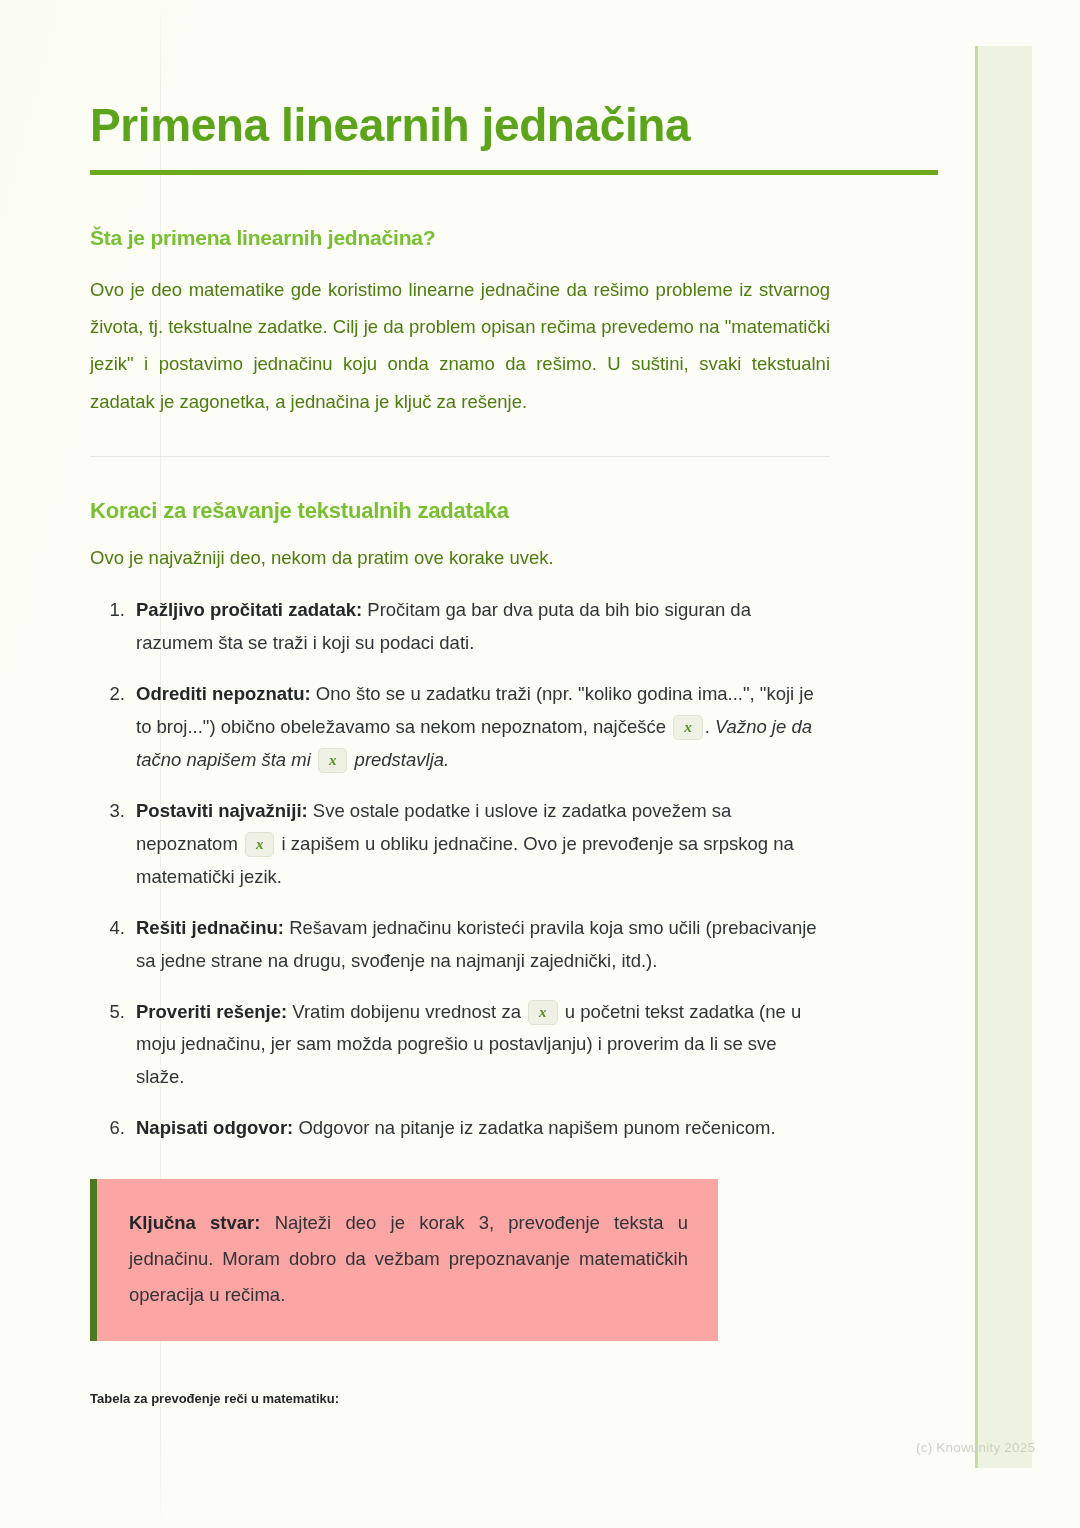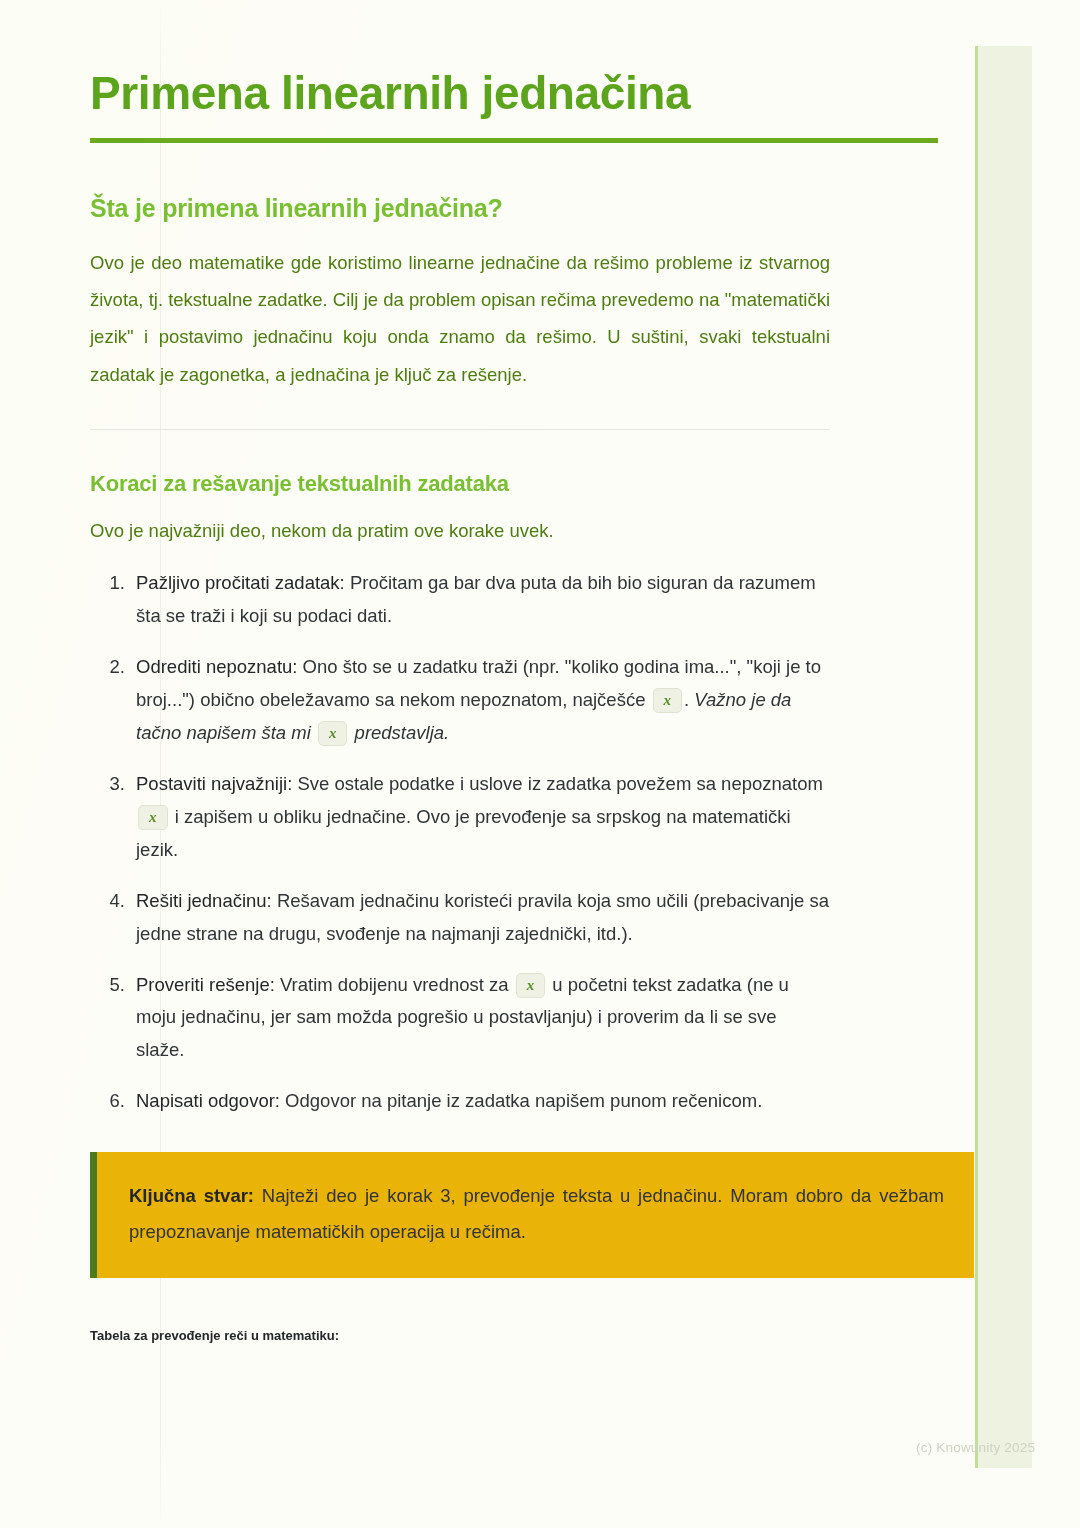--- a/index.html
+++ b/index.html
@@ -47,21 +47,21 @@
   .right-rule {
     position: absolute;
     left: 975px; top: 46px;
     width: 3px; height: 1422px;
     background: #c3dd9a;
   }
 
   .content {
     position: absolute;
     left: 90px;
-    top: 68px;
+    top: 100px;
     width: 740px;
   }
 
   h1.doc-title {
     margin: 0;
     font-size: 46px;
     line-height: 1.12;
     font-weight: bold;
     color: #5ca41b;
     letter-spacing: -0.4px;
@@ -69,21 +69,21 @@
 
   .title-rule {
     margin-top: 18px;
     width: 848px;
     height: 5px;
     background: #6ca91c;
   }
 
   h2.section-title {
     margin: 50px 0 0 0;
-    font-size: 25px;
+    font-size: 21px;
     font-weight: bold;
     line-height: 1.25;
     color: #79bf32;
     letter-spacing: -0.2px;
   }
   h2.section-title.second {
     margin-top: 40px;
     font-size: 22px;
   }
 
@@ -116,21 +116,21 @@
   }
   ol.steps > li {
     margin-bottom: 18px;
     line-height: 1.78;
     padding-left: 6px;
   }
   ol.steps > li::marker {
     color: #2f3437;
   }
   .step-label {
-    font-weight: normal;
+    font-weight: bold;
     color: #23272a;
   }
   .em-note {
     font-style: italic;
   }
 
   .mathvar {
     display: inline-block;
     background: #eef1e4;
     border: 1px solid #dfe4d2;
@@ -141,22 +141,22 @@
     font-style: italic;
     font-weight: bold;
     font-size: 15px;
     color: #5b8c26;
     line-height: 1.2;
     vertical-align: 1px;
   }
 
   .callout {
     margin-top: 34px;
-    width: 884px;
-    background: #eab308;
+    width: 628px;
+    background: #fca5a5;
     border-left: 7px solid #4c7a1f;
     box-sizing: border-box;
     padding: 26px 30px 28px 32px;
   }
   .callout p {
     margin: 0;
     font-size: 18.5px;
     line-height: 1.95;
     color: #2f3437;
     text-align: justify;

